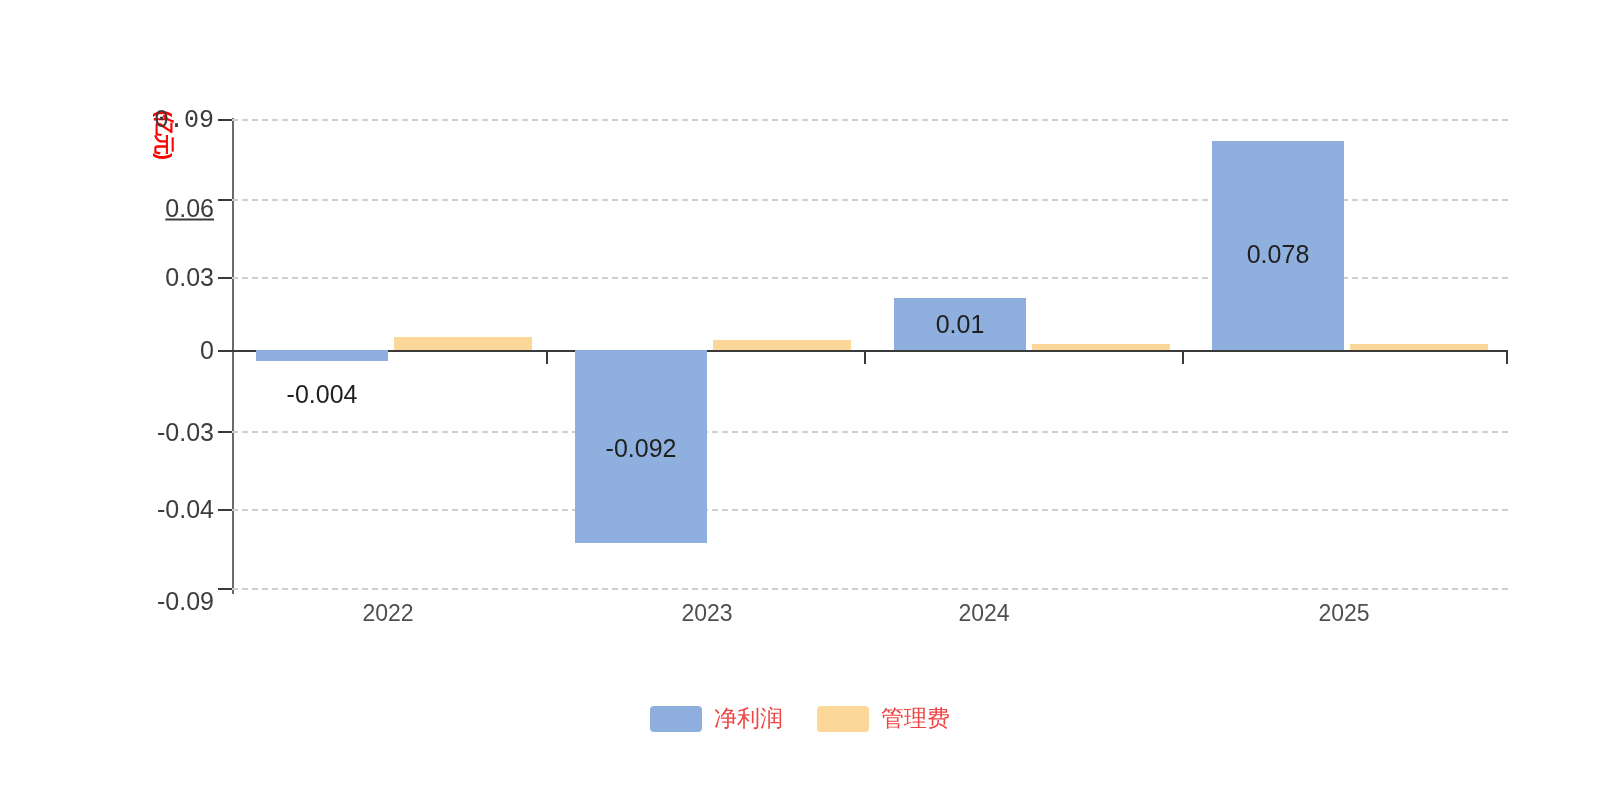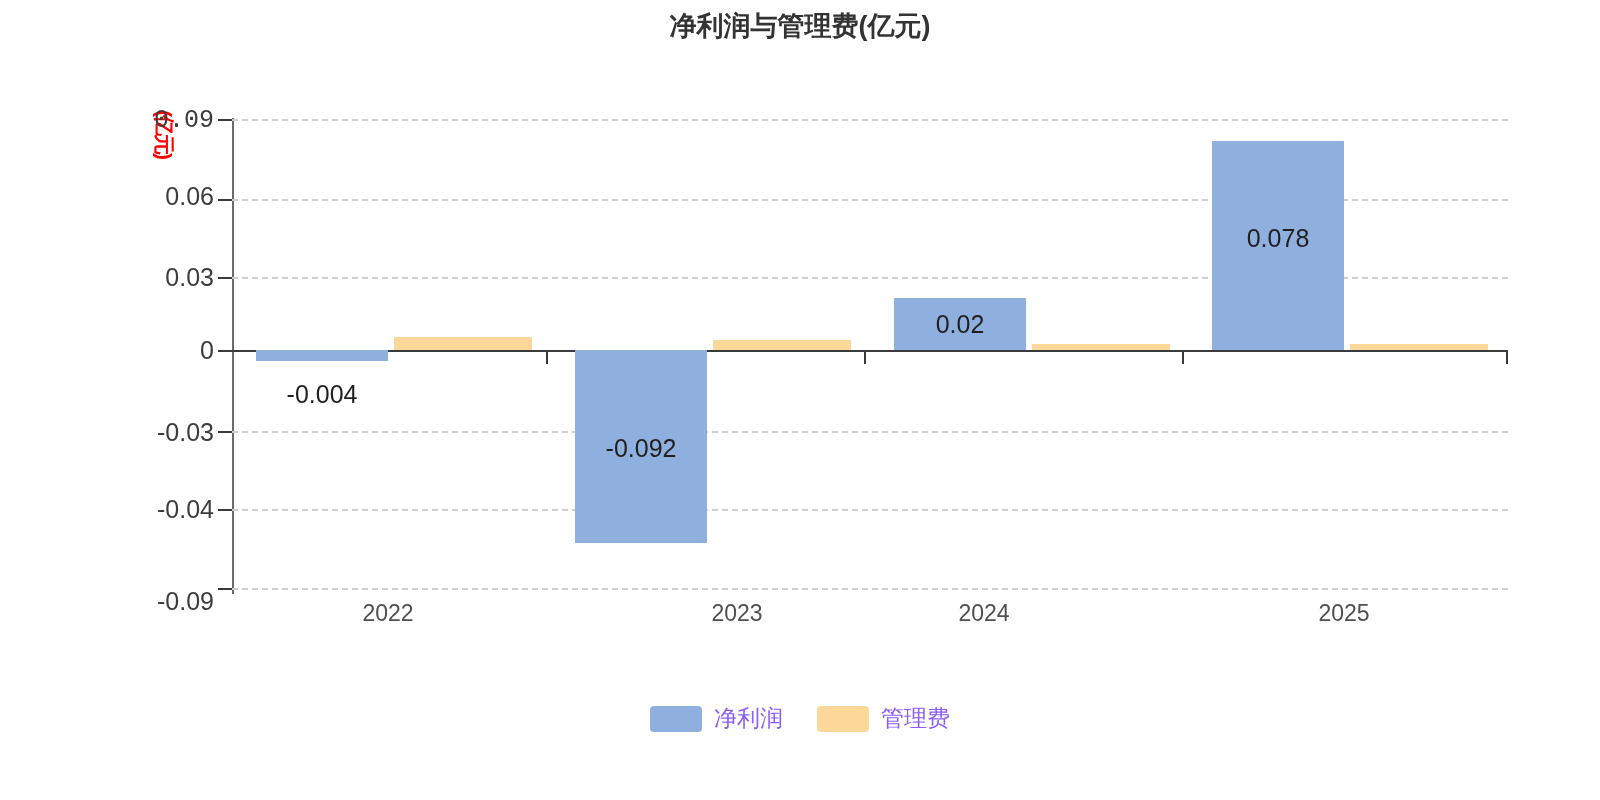--- a/index.html
+++ b/index.html
@@ -136,48 +136,47 @@
   .legend-swatch {
     width: 52px;
     height: 26px;
     border-radius: 4px;
     display: block;
   }
   .legend-swatch.net { background: #8fb0de; }
   .legend-swatch.admin { background: #fcd79a; }
   .legend-label {
     font-size: 23px;
-    color: #8b5cf6;
+    color: #ef4444;
   }
   
   .footer-note {
     position: absolute;
     left: 0;
     top: 760px;
     width: 1600px;
     text-align: center;
     font-size: 20px;
     color: #b8860b;
     font-weight: bold;
     letter-spacing: 0px;
   }
 </style>
 </head>
 <body>
 
 <div id="chart-root">
 
-  <div class="chart-title">净利润与管理费(亿元)</div>
 
   <div class="y-unit">(亿元)</div>
 
   <div class="y-axis-line"></div>
 
   <div class="y-tick-label" style="top:120px;font-family:Liberation Mono, monospace;">0.09</div>
-  <div class="y-tick-label" style="top:196px;">0.06</div>
+  <div class="y-tick-label" style="top:208px;text-decoration:underline;">0.06</div>
   <div class="y-tick-label" style="top:277px;">0.03</div>
   <div class="y-tick-label" style="top:350px;">0</div>
   <div class="y-tick-label" style="top:432px;">-0.03</div>
   <div class="y-tick-label" style="top:509px;">-0.04</div>
   <div class="y-tick-label" style="top:601px;">-0.09</div>
 
   <div class="tick-mark" style="top:119px;"></div>
   <div class="tick-mark" style="top:199px;"></div>
   <div class="tick-mark" style="top:277px;"></div>
   <div class="tick-mark" style="top:431px;"></div>
@@ -201,28 +200,28 @@
   <div class="bar net" style="left:256px; top:350px; width:132px; height:11px;"></div>
   <div class="bar admin" style="left:394px; top:337px; width:138px; height:13px;"></div>
   <div class="bar-label" style="left:322px; top:340px;margin-top:40px;">-0.004</div>
 
   <div class="bar net" style="left:575px; top:350px; width:132px; height:193px;"></div>
   <div class="bar admin" style="left:713px; top:340px; width:138px; height:10px;"></div>
   <div class="bar-label" style="left:641px; top:434px;">-0.092</div>
 
   <div class="bar net" style="left:894px; top:298px; width:132px; height:52px;"></div>
   <div class="bar admin" style="left:1032px; top:344px; width:138px; height:6px;"></div>
-  <div class="bar-label" style="left:960px; top:310px;">0.02</div>
+  <div class="bar-label" style="left:960px; top:310px;">0.01</div>
 
   <div class="bar net" style="left:1212px; top:141px; width:132px; height:209px;"></div>
   <div class="bar admin" style="left:1350px; top:344px; width:138px; height:6px;"></div>
-  <div class="bar-label" style="left:1278px; top:224px;">0.078</div>
+  <div class="bar-label" style="left:1278px; top:240px;">0.078</div>
 
   <div class="x-tick-label" style="left:388px;">2022</div>
-  <div class="x-tick-label" style="left:737px;">2023</div>
+  <div class="x-tick-label" style="left:707px;">2023</div>
   <div class="x-tick-label" style="left:984px;">2024</div>
   <div class="x-tick-label" style="left:1344px;">2025</div>
 
   <div class="legend">
     <div class="legend-item">
       <span class="legend-swatch net"></span>
       <span class="legend-label">净利润</span>
     </div>
     <div class="legend-item">
       <span class="legend-swatch admin"></span>

